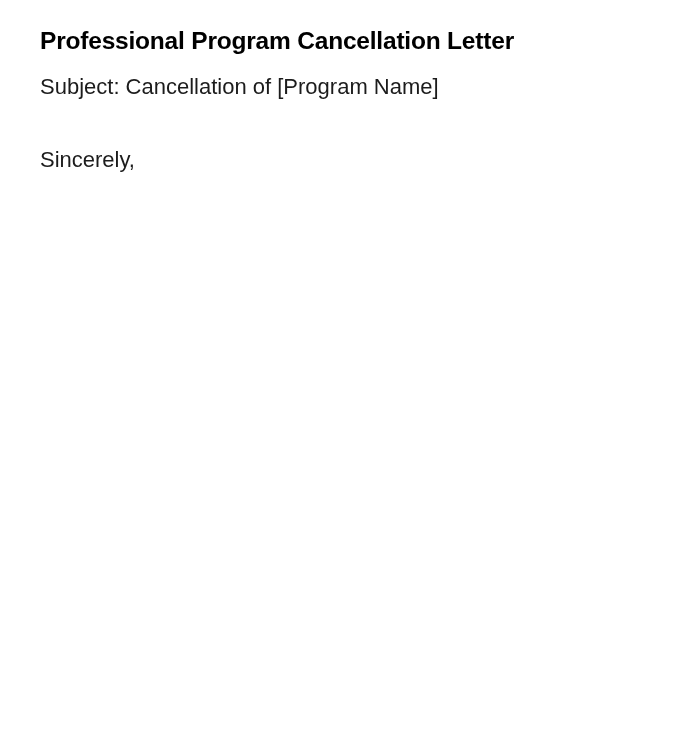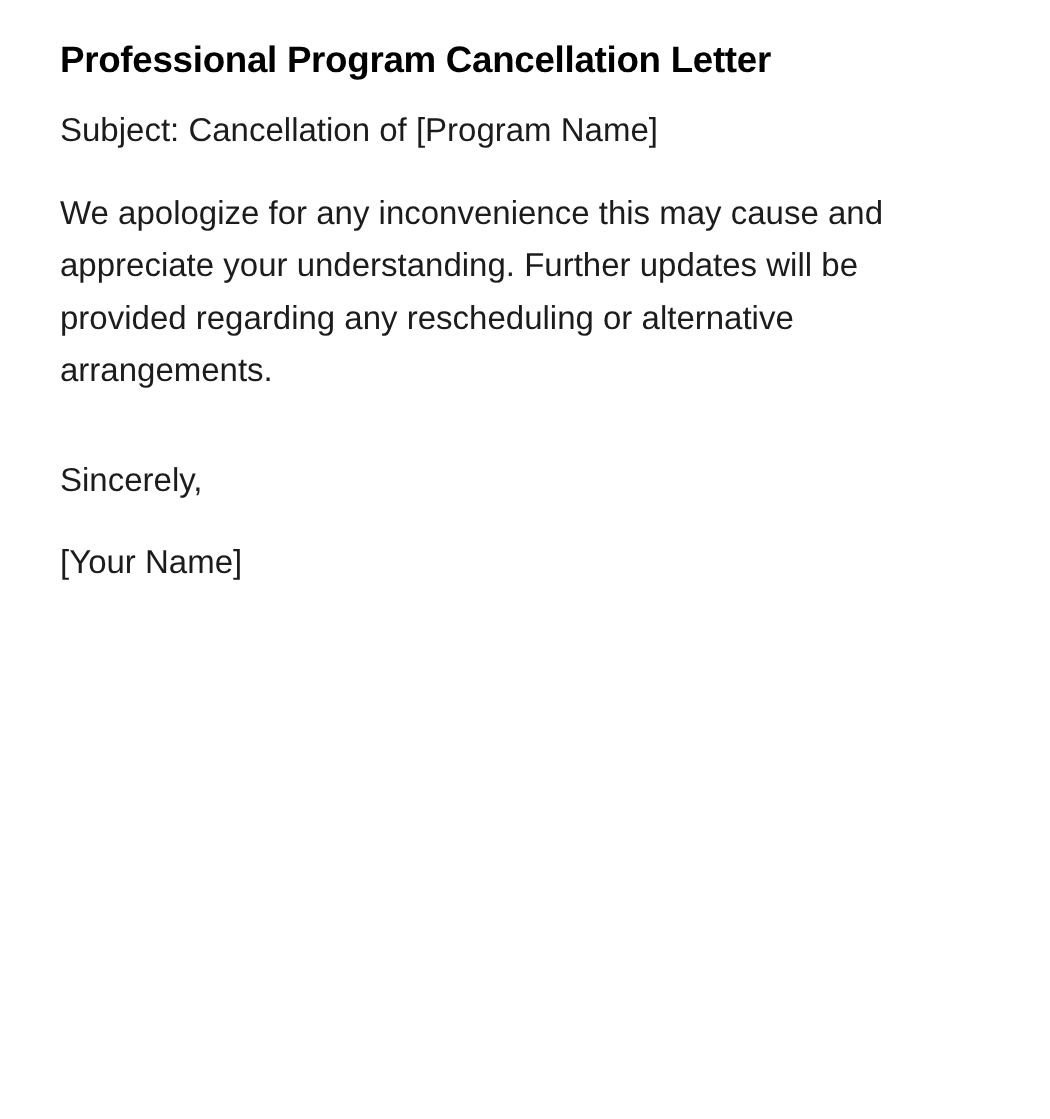--- a/index.html
+++ b/index.html
@@ -41,16 +41,14 @@
     .body2 { margin-top: 20px; }
     .closing { margin-top: 38px; }
     .sig { margin-top: 20px; }
   </style>
 </head>
 <body>
 
 <div class="page">
   <h1 class="title">Professional Program Cancellation Letter</h1>
   <p class="para subject">Subject: Cancellation of [Program Name]</p>
-  <p class="para body2">We apologize for any inconvenience this may cause and appreciate your understanding. Further updates will be provided regarding any rescheduling or alternative arrangements.</p>
   <p class="para closing">Sincerely,</p>
-  <p class="para sig">[Your Name]</p>
 </div>
 
 </body></html>

